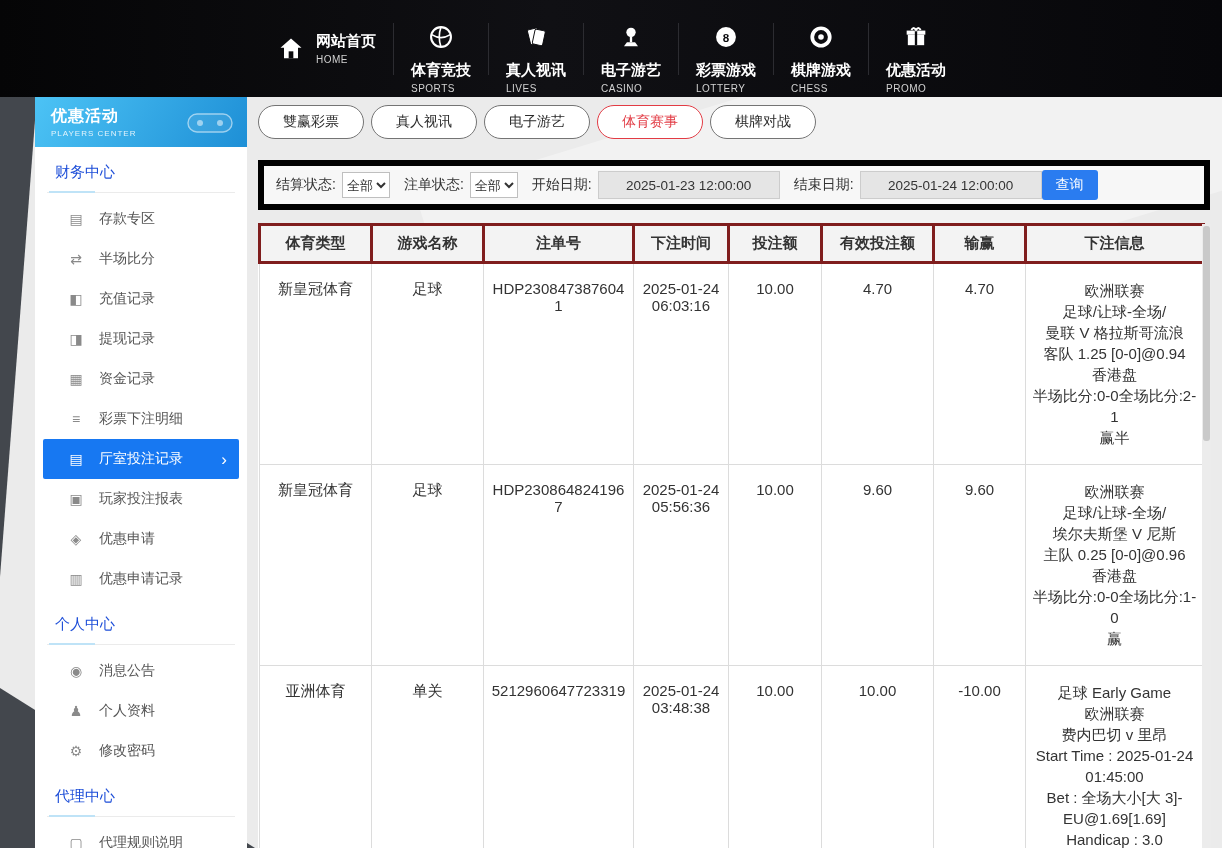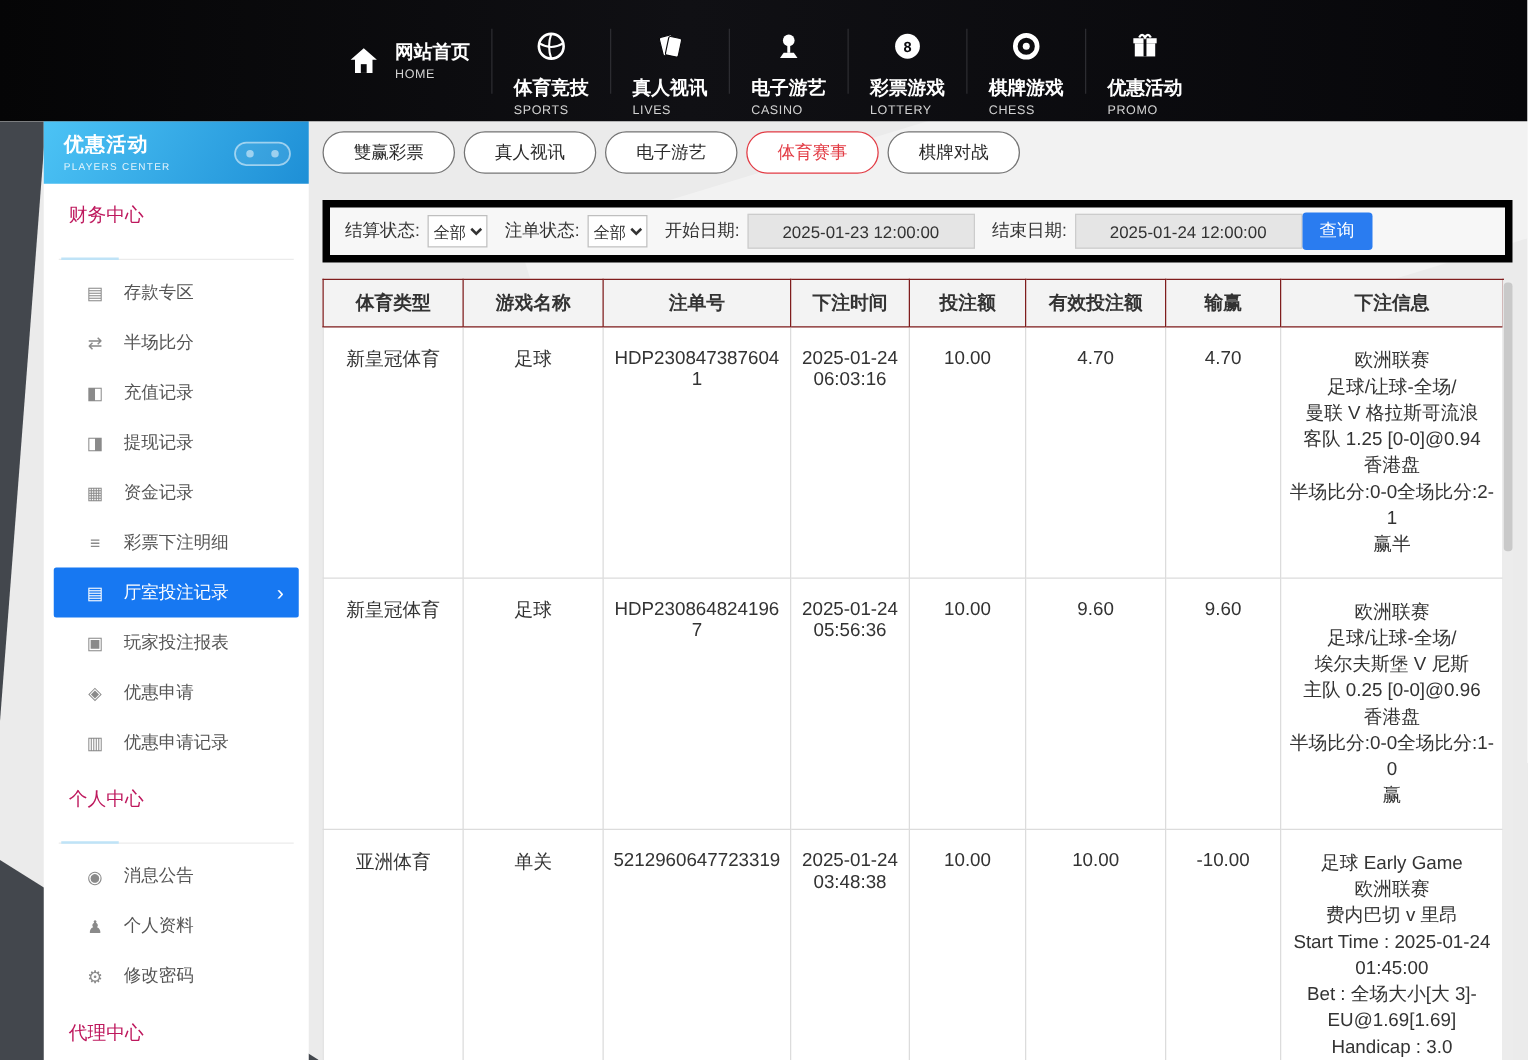--- a/index.html
+++ b/index.html
@@ -25,21 +25,21 @@
   .nav-zh { display:block; font-size:15px; font-weight:bold; color:#ffffff; }
   .nav-en { display:block; font-size:10px; color:#d2d2d2; margin-top:3px; letter-spacing:.5px; }
 
   
   .sidebar { position:absolute; left:35px; top:97px; width:212px; height:751px; background:#ffffff; z-index:2; }
   .sidebar-header { height:50px; background:linear-gradient(120deg,#4cc3f5 0%,#1e8fd6 100%);
     display:flex; align-items:center; justify-content:space-between; padding:0 10px 0 16px; }
   .sb-title { font-size:16px; font-weight:bold; color:#fff; letter-spacing:1px; }
   .sb-sub { font-size:8px; color:rgba(255,255,255,.85); letter-spacing:1px; margin-top:2px; }
   .sb-pad-icon { opacity:.55; }
-  .sb-section { margin:16px 12px 6px 12px; padding:0 0 25px 8px; font-size:15px; color:#be185d;
+  .sb-section { margin:16px 12px 6px 12px; padding:0 0 10px 8px; font-size:15px; color:#1d4ed8;
     border-bottom:1px solid #ebebeb; position:relative; }
   .sb-section::after { content:""; position:absolute; left:2px; bottom:-1px; width:46px; height:2px; background:#bfe3f7; }
   .sb-item { height:40px; display:flex; align-items:center; padding:0 10px 0 30px;
     color:#555; font-size:14px; cursor:pointer; position:relative; }
   .sb-item .glyph { width:22px; margin-right:12px; color:#8a8a8a; font-size:14px; text-align:center; flex:none; }
   .sb-item.active { background:#1778f2; color:#fff; margin:0 8px; padding-left:22px; border-radius:2px; }
   .sb-item.active .glyph { color:#fff; }
   .sb-item .chev { position:absolute; right:12px; font-size:17px; color:#fff; line-height:1; }
 
   
@@ -52,21 +52,21 @@
   .filterbar { margin-top:21px; background:#f7f7f7; border:6px solid #000000; height:50px;
     display:flex; align-items:center; padding:0 12px; font-size:14px; color:#333; }
   .flabel { margin:0 6px 0 14px; white-space:nowrap; }
   .flabel.first { margin-left:0; }
   .fselect { height:26px; font-size:13px; border:1px solid #bfbfbf; background:#fff; color:#333; }
   .fdate { width:182px; height:28px; border:1px solid #ccc; font-size:13.5px; text-align:center; color:#333; background:#e5e5e5; }
   .search-btn { height:30px; padding:0 14px; background:#2a7cf0; color:#fff;
     border:none; border-radius:3px; font-size:14px; cursor:pointer; }
 
   .bet-table { margin-top:13px; border-collapse:collapse; table-layout:fixed; width:944px; background:#fff; }
-  .bet-table th { background:#f3f3f3; border:1px solid #7f1d1d; height:38px; font-size:15px; color:#333; font-weight:bold; }
+  .bet-table th { background:#f3f3f3; border:3px solid #7f1d1d; height:38px; font-size:15px; color:#333; font-weight:bold; }
   .bet-table td { border:1px solid #dcdcdc; vertical-align:top; text-align:center;
     padding:16px 6px; font-size:15px; color:#333; }
   tr.row-tall td { height:187px; }
   .order-cell { word-break:break-all; }
   .info-cell { white-space:pre-line; line-height:21px; padding:14px 4px; }
 
   .tbl-scrollbar { position:absolute; left:944px; top:127px; width:9px; height:624px; background:#ececec; }
   .tbl-thumb { margin:2px 1px 0 1px; width:7px; height:215px; background:#c9c9c9; border-radius:3px; }
 
   svg { display:block; }

